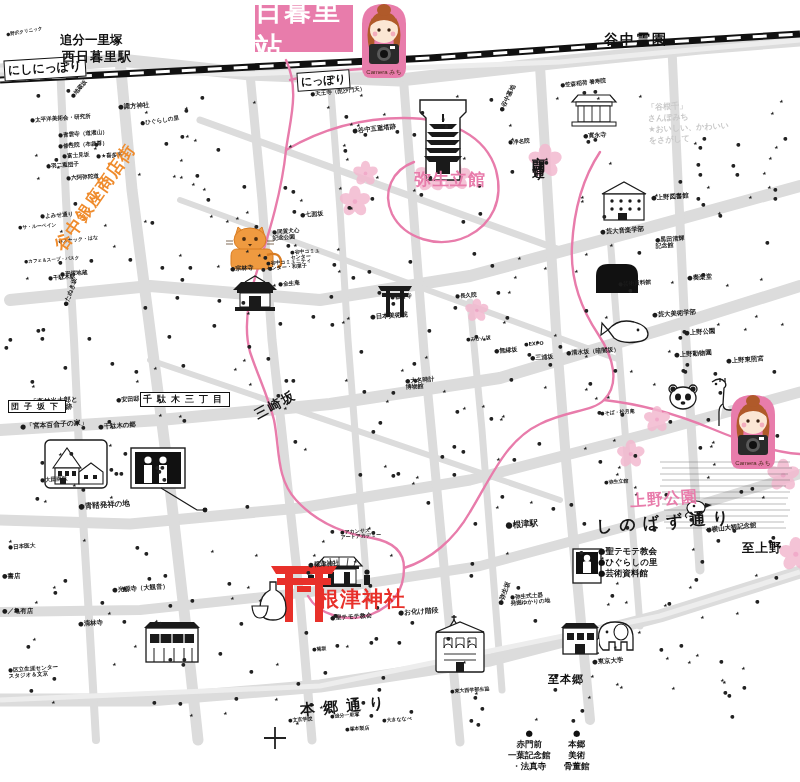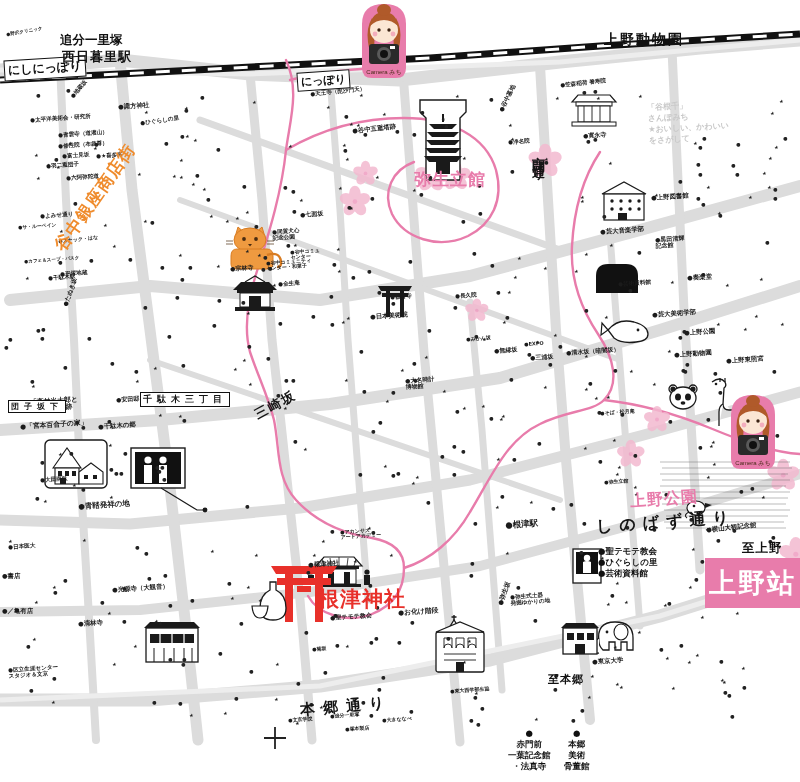--- a/index.html
+++ b/index.html
@@ -1010,30 +1010,30 @@
       <div class="tx" style="left: 494px; top: 348px; font-size: 6px; transform: rotate(-4deg); white-space: pre;">●無縁坂</div>
       <div class="tx" style="left: 300px; top: 212px; font-size: 6px; transform: rotate(-4deg); white-space: pre;">●七面坂</div>
       <div class="tx" style="left: 272px; top: 230px; font-size: 5.6px; transform: rotate(-4deg); white-space: pre;">●同質犬心
 記念公園</div>
       <div class="tx" style="left: 230px; top: 266px; font-size: 6px; transform: rotate(-4deg); white-space: pre;">●宗林寺</div>
       <div class="tx" style="left: 290px; top: 250px; font-size: 5px; transform: rotate(-4deg); white-space: pre;">●谷中コミュ
 センター</div>
       <div class="tx" style="left: 312px; top: 647px; font-size: 5px; transform: rotate(-4deg); white-space: pre;">●菊坂</div>
     </div>
 
-  <div class="station-chip" id="chip-ueno">
-    <span>上野站</span>
+  <div class="station-chip" id="chip-nippori">
+    <span>日暮里站</span>
   </div>
 
   <div class="rail-tag" id="tag-nishi">にしにっぽり</div>
   <div class="rail-tag" id="tag-nippori">にっぽり</div>
 
   <div class="hdr" id="hdr-chiyoda">追分一里塚</div>
   <div class="hdr" id="hdr-nishinippori">西日暮里駅</div>
-  <div class="hdr" id="hdr-shiueno">上野動物園</div>
+  <div class="hdr" id="hdr-shiueno">谷中霊園</div>
   <div class="hdr" id="hdr-shiueno2">至上野</div>
   <div class="hdr" id="hdr-shihongo">至本郷</div>
 
   <div class="street" id="st-kototoi">言問通り</div>
   <div class="street" id="st-shinobazu">しのばず通り</div>
   <div class="street" id="st-hongo">本郷通り</div>
   <div class="street" id="st-sansaki">三崎坂</div>
   <div class="street" id="st-yanaka-ginza">谷中銀座商店街</div>
   <div class="street" id="st-sendagi">千駄木三丁目</div>
   <div class="street" id="st-sendagi2">団子坂下</div>

